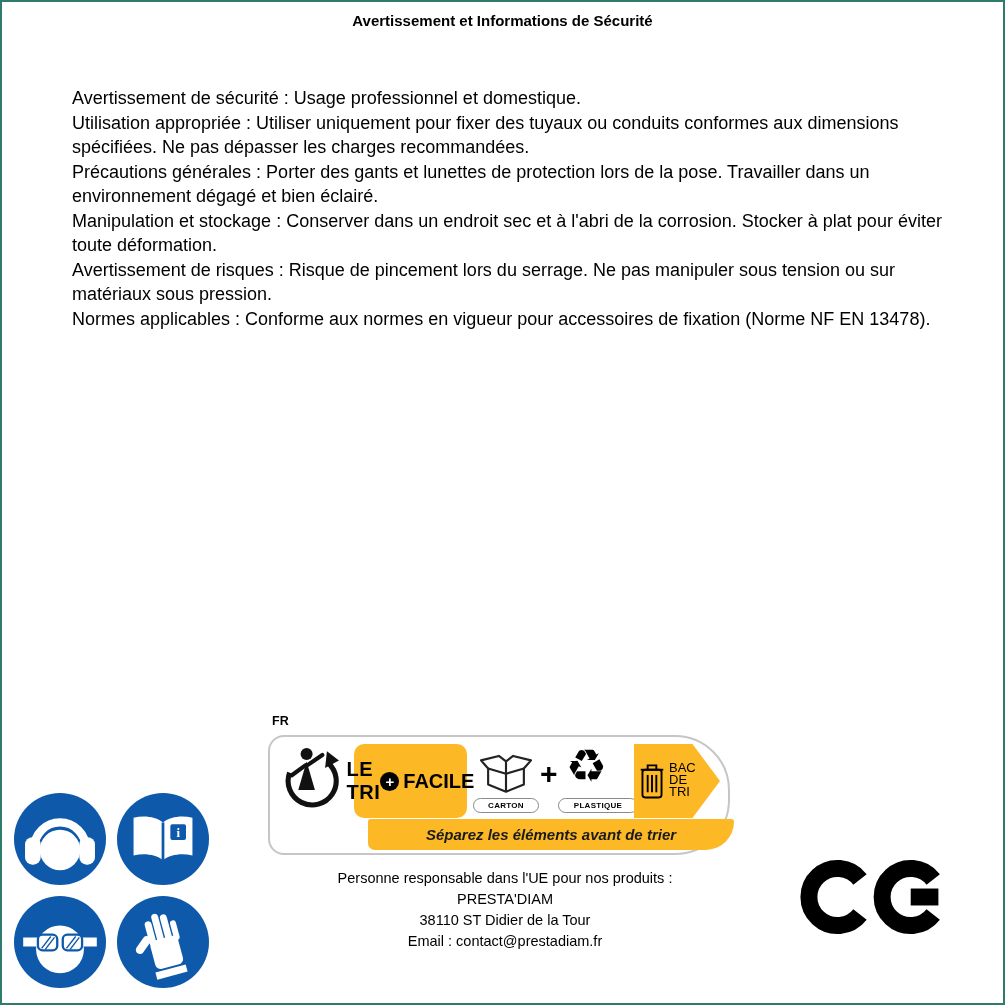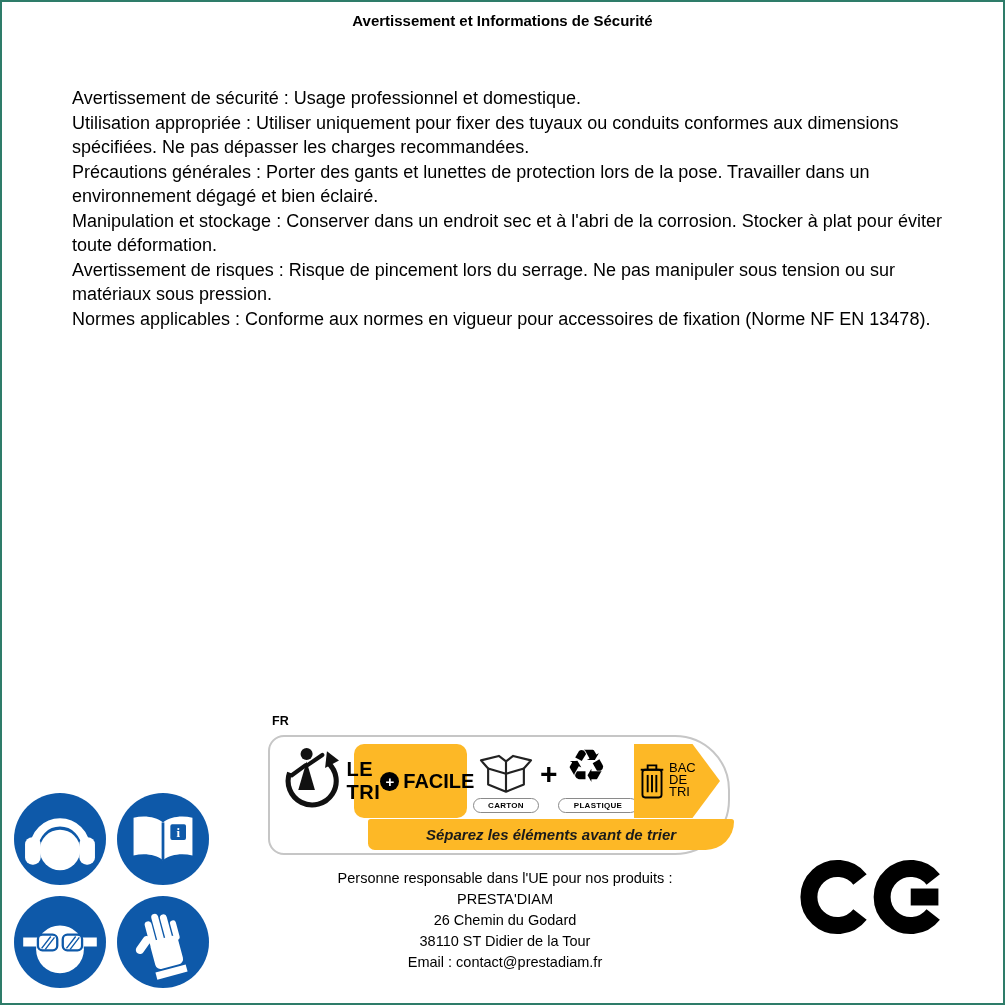--- a/index.html
+++ b/index.html
@@ -181,21 +181,20 @@
         <div>TRI</div>
       </div>
     </div>
 
     <div class="tri-strip">Séparez les éléments avant de trier</div>
   </div>
 
   <div class="responsible">
     <div>Personne responsable dans l'UE pour nos produits :</div>
     <div>PRESTA'DIAM</div>
-    <div>26 Chemin du Godard</div>
     <div>38110 ST Didier de la Tour</div>
     <div>Email : contact@prestadiam.fr</div>
   </div>
 
   <svg class="ce" viewBox="0 0 168 100">
     <g fill="none" stroke="#000" stroke-width="19">
       <path d="M67.2 30.3 A32 32 0 1 0 67.2 69.7"></path>
       <path d="M149.2 30.3 A32 32 0 1 0 149.2 69.7"></path>
       <path d="M124 50 L155 50"></path>
     </g>

